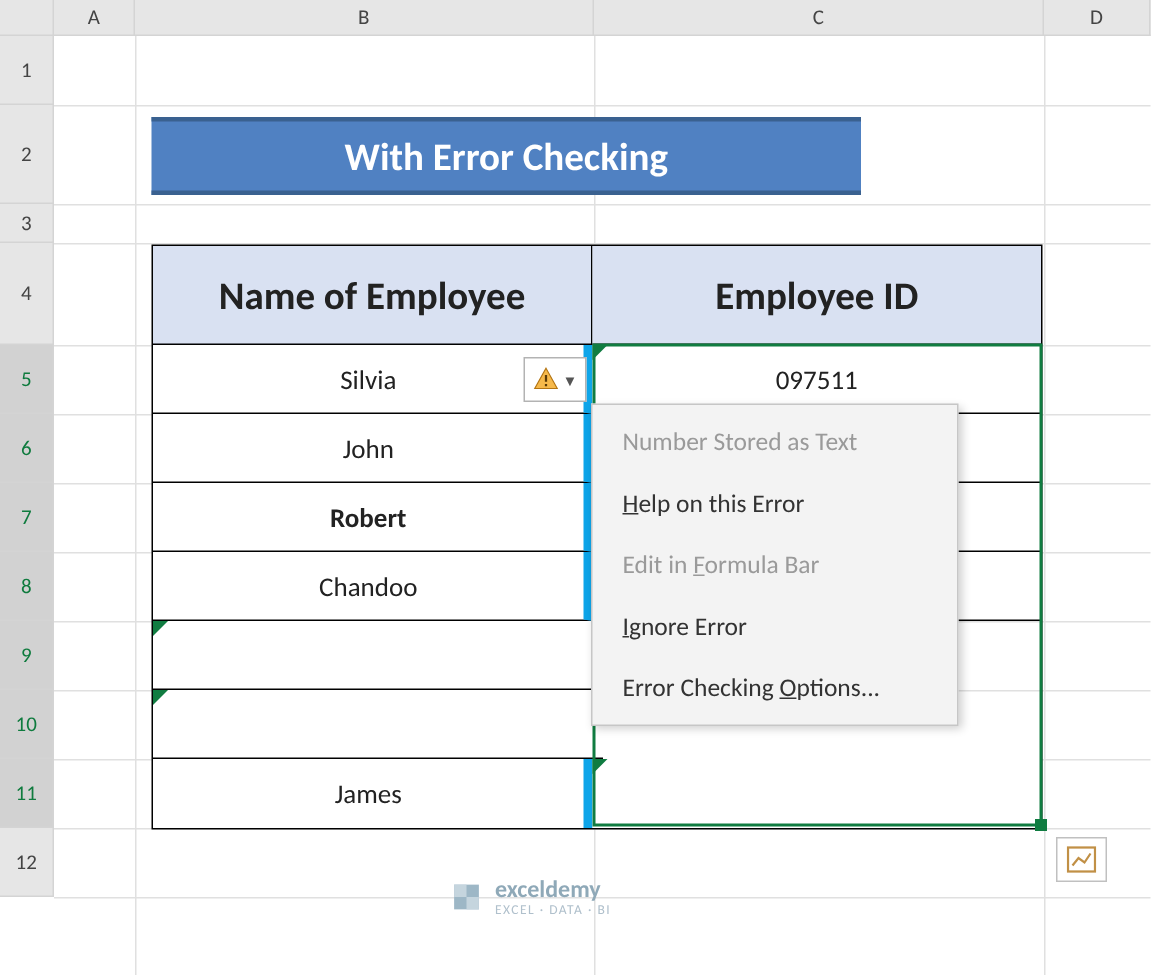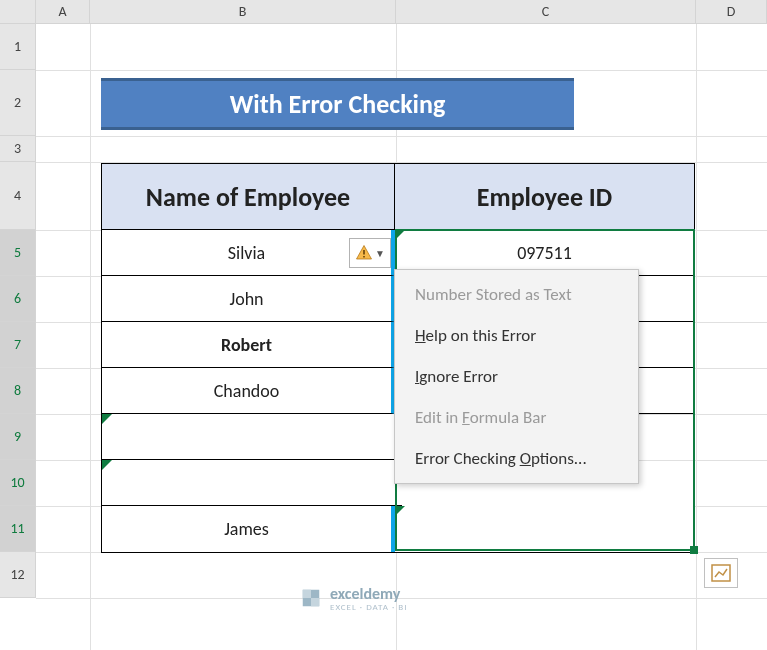--- a/index.html
+++ b/index.html
@@ -88,21 +88,21 @@
     border-right: 1px solid #000;
     border-bottom: 1px solid #000;
   }
   .td {
     background: #fff;
     font-size: 18px;
     color: #222;
     display: flex;
     align-items: center;
     justify-content: center;
-    border-right: 4px solid #0ea5e9;
+    border-right: 6px solid #0ea5e9;
     border-bottom: 1px solid #000;
     position: relative;
   }
   .td:last-child { }
   .selection-box {
     position: absolute;
     border: 2px solid #107c41;
     pointer-events: none;
   }
   .sel-handle {
@@ -287,22 +287,22 @@
           <rect x="11" y="8" width="2" height="6" fill="#5b3a06"></rect>
           <rect x="11" y="16" width="2" height="2" fill="#5b3a06"></rect>
         </svg>
     </span>
     <span class="chev">▼</span>
   </div>
 
   <div class="menu" style="left:394px; top:269px; width:245px;">
     <div class="menu-item disabled">Number Stored as Text</div>
     <div class="menu-item"><span class="underline">H</span><span>elp on this Error</span></div>
+    <div class="menu-item disabled"><span>Edit in </span><span class="underline">F</span><span>ormula Bar</span></div>
     <div class="menu-item"><span class="underline">I</span><span>gnore Error</span></div>
-    <div class="menu-item disabled"><span>Edit in </span><span class="underline">F</span><span>ormula Bar</span></div>
     <div class="menu-item"><span>Error Checking </span><span class="underline">O</span><span>ptions...</span></div>
   </div>
 
   <div class="quick-analysis" style="left:704px; top:558px;">
     <svg width="20" height="18" viewBox="0 0 20 18">
       <rect x="1" y="1" width="18" height="16" fill="none" stroke="#c19046" stroke-width="1.5"></rect>
       <path d="M4 13 L8 8 L12 11 L16 5" fill="none" stroke="#c19046" stroke-width="1.5"></path>
     </svg>
   </div>
 

